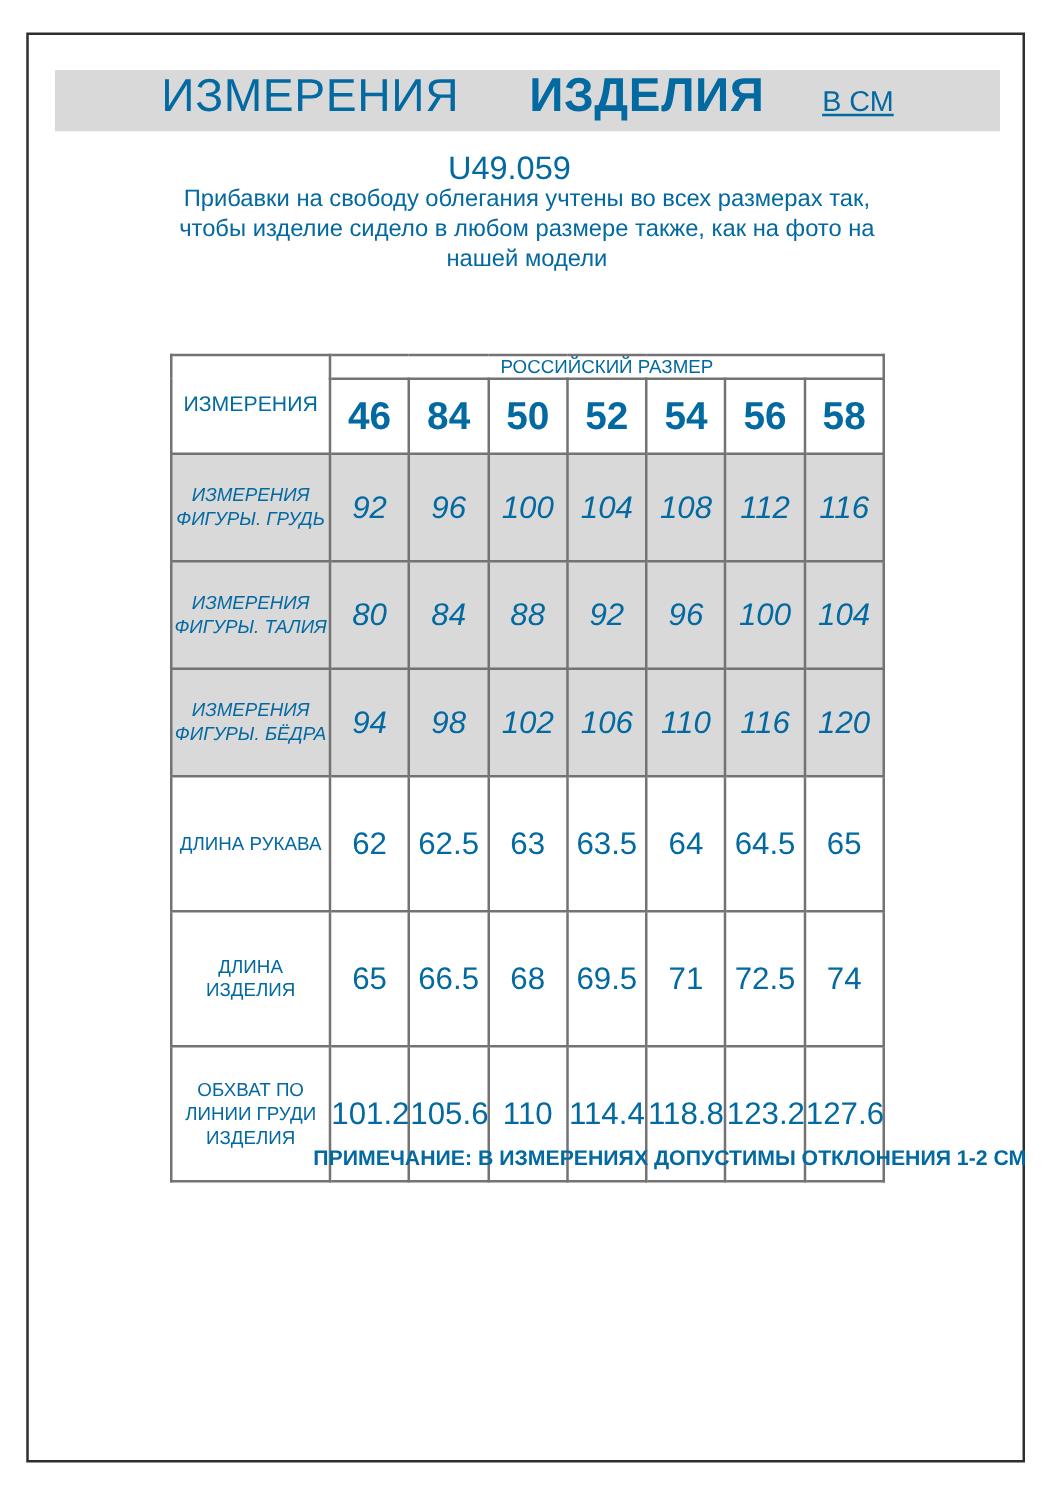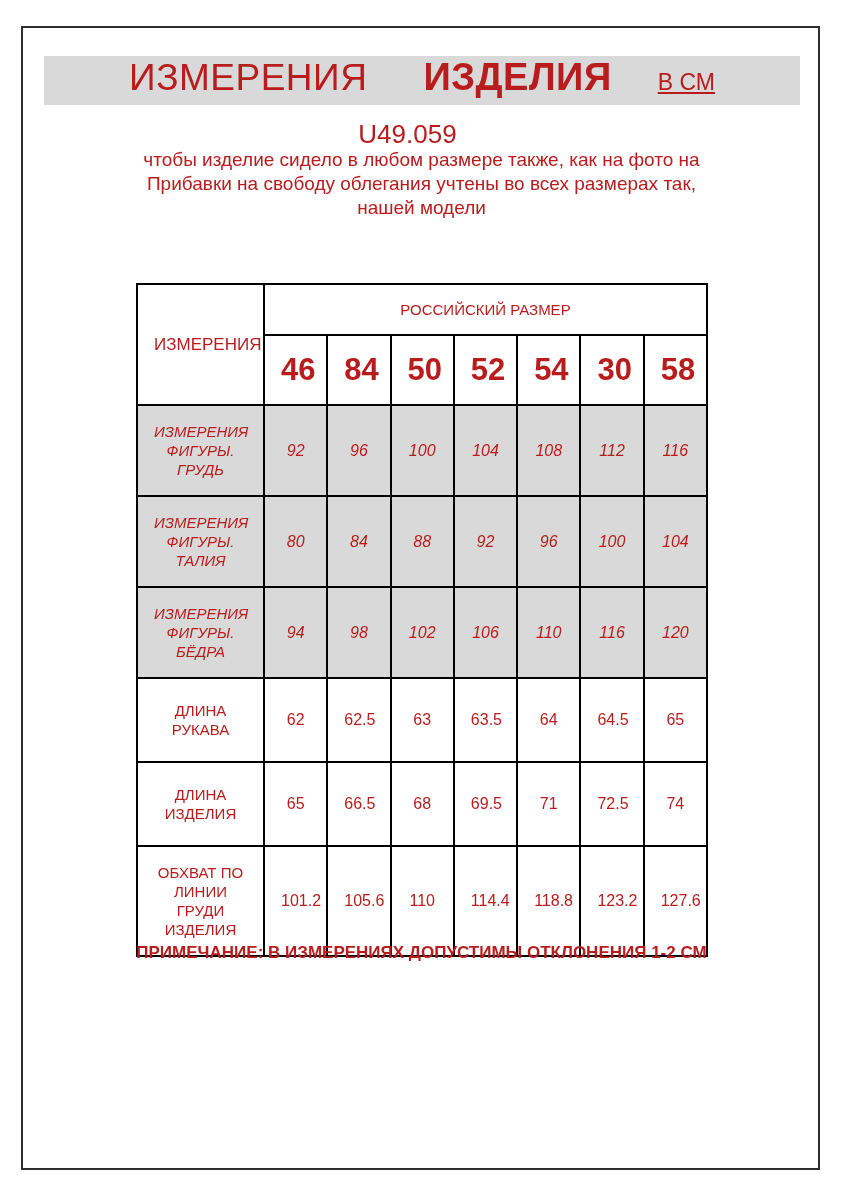--- a/index.html
+++ b/index.html
@@ -2,21 +2,21 @@
 <html><head>
 <meta charset="utf-8">
 <style>
   html, body { margin: 0; padding: 0; background: #ffffff; }
   .page {
     position: relative;
     width: 849px;
     height: 1200px;
     background: #ffffff;
     font-family: "Liberation Sans", sans-serif;
-    color: #b91c1c;
+    color: #0369a1;
     overflow: hidden;
   }
   .frame {
     position: absolute;
     left: 21px; top: 26px;
     width: 799px; height: 1144px;
     border: 2px solid #2e2e2e;
     box-sizing: border-box;
   }
   .header-bar {
@@ -48,87 +48,86 @@
     line-height: 24px;
   }
   table.size-table {
     position: absolute;
     left: 136px; top: 283px;
     width: 572px;
     border-collapse: collapse;
     table-layout: fixed;
   }
   table.size-table td {
-    border: 2px solid #000000;
+    border: 2px solid #737373;
     text-align: center;
     vertical-align: middle;
-    padding: 16px;
+    padding: 0;
     background: #ffffff;
   }
   col.col-label { width: 127px; }
   tr.r-group { height: 19px; }
   tr.r-sizes { height: 60px; }
-  tr.r-data  { height: 84px; }
+  tr.r-data  { height: 108px; }
   tr.r-shaded { height: 86px; }
   td.corner { font-size: 17px; }
   td.group  { font-size: 15px; }
   td.size   { font-size: 31px; font-weight: bold; }
   td.lbl    { font-size: 15px; line-height: 19px; white-space: pre-line; }
-  td.val    { font-size: 16px; }
+  td.val    { font-size: 25px; }
   tr.r-shaded td {
     background: #d9d9d9;
     font-style: italic;
   }
   .note {
     position: absolute;
     left: 22px; top: 917px;
     width: 799px;
-    text-align: center;
+    text-align: right;
     font-size: 17px;
     font-weight: bold;
-    margin-top: 26px;
   }
 </style>
 </head>
 <body>
 
 <div class="page">
   <div class="frame"></div>
 
   <div class="header-bar">
     <span class="t1">ИЗМЕРЕНИЯ</span>
     <span class="t2">ИЗДЕЛИЯ</span>
     <span class="t3">В СМ</span>
   </div>
 
   <div class="article">U49.059</div>
 
   <div class="intro">
+    <div>Прибавки на свободу облегания учтены во всех размерах так,</div>
     <div>чтобы изделие сидело в любом размере также, как на фото на</div>
-    <div>Прибавки на свободу облегания учтены во всех размерах так,</div>
     <div>нашей модели</div>
   </div>
 
   <table class="size-table">
     <colgroup>
       <col class="col-label">
       <col span="7">
     </colgroup>
     <tbody>
       <tr class="r-group">
         <td class="corner" rowspan="2">ИЗМЕРЕНИЯ</td>
         <td class="group" colspan="7">РОССИЙСКИЙ РАЗМЕР</td>
       </tr>
       <tr class="r-sizes">
         <td class="size">46</td>
         <td class="size">84</td>
         <td class="size">50</td>
         <td class="size">52</td>
         <td class="size">54</td>
-        <td class="size">30</td>
+        <td class="size">56</td>
         <td class="size">58</td>
       </tr>
 
       <tr class="r-shaded">
         <td class="lbl">ИЗМЕРЕНИЯ
 ФИГУРЫ. ГРУДЬ</td>
         <td class="val">92</td>
         <td class="val">96</td>
         <td class="val">100</td>
         <td class="val">104</td>

